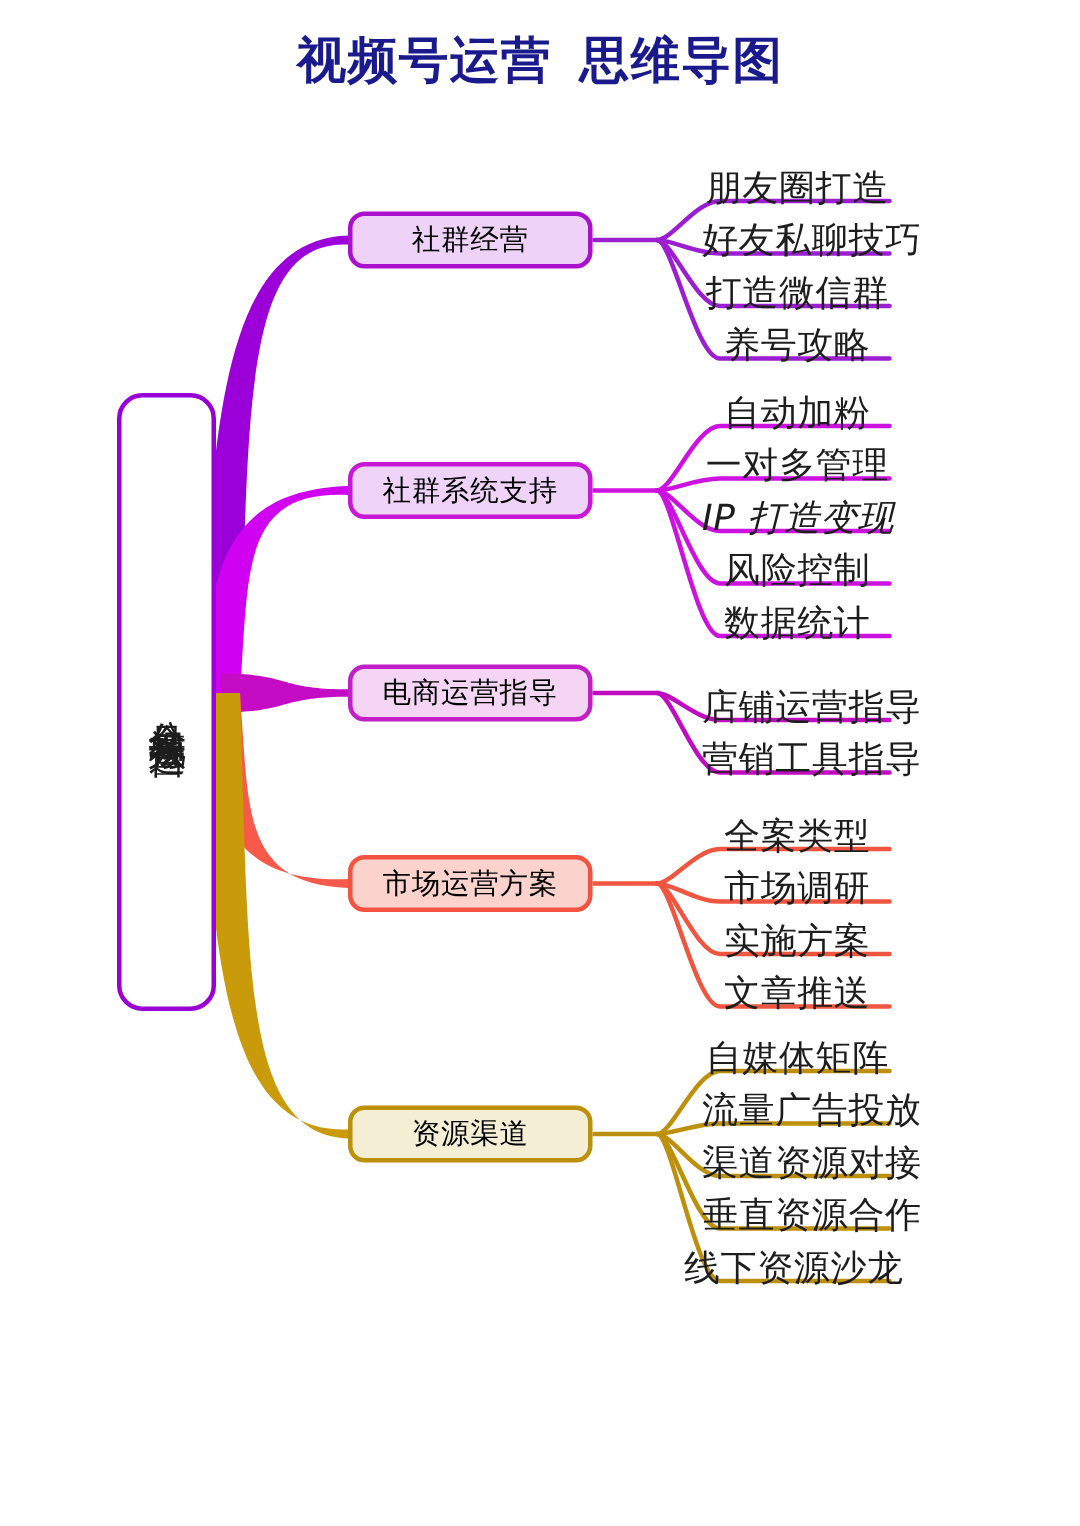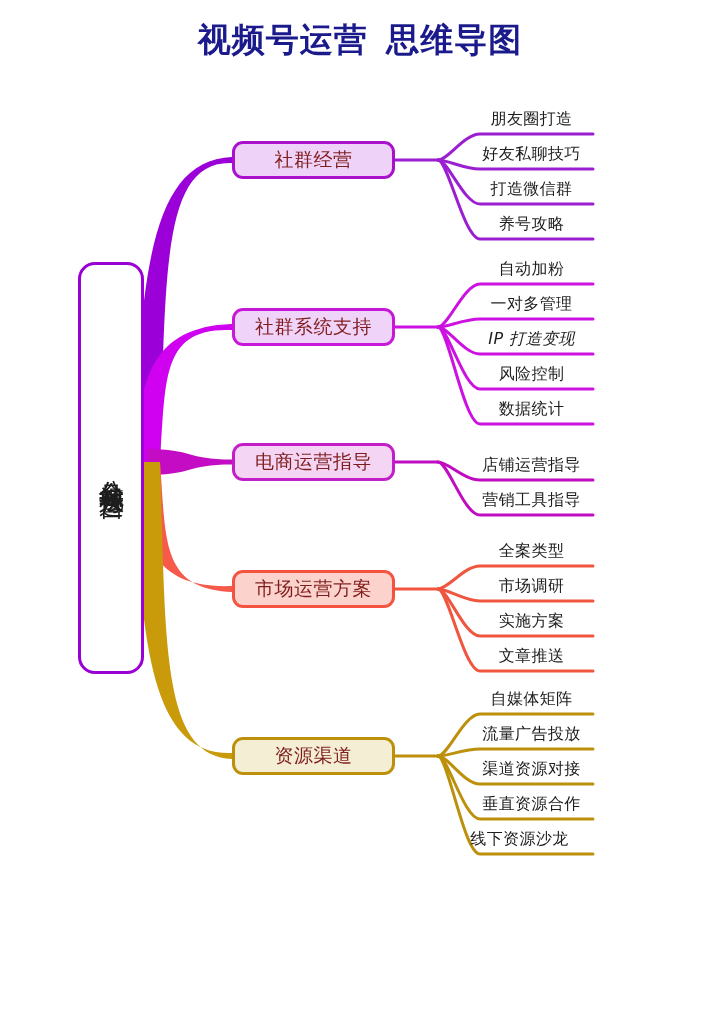--- a/index.html
+++ b/index.html
@@ -68,29 +68,29 @@
   }
   
   .branch-node {
     position: absolute;
     box-sizing: border-box;
     border-radius: 11px;
     display: flex;
     align-items: center;
     justify-content: center;
     font-size: 19px;
-    color: #7f1d1d;
+    color: #000000;
     white-space: nowrap;
     letter-spacing: 0.5px;
     font-family: Liberation Mono, monospace;
   }
   
   .leaf-label {
     position: absolute;
-    font-size: 16px;
+    font-size: 24px;
     color: #1d1d1d;
     white-space: nowrap;
     letter-spacing: 0.4px;
     text-align: center;
   }
 </style>
 </head>
 <body>
 
 <div id="canvas">

